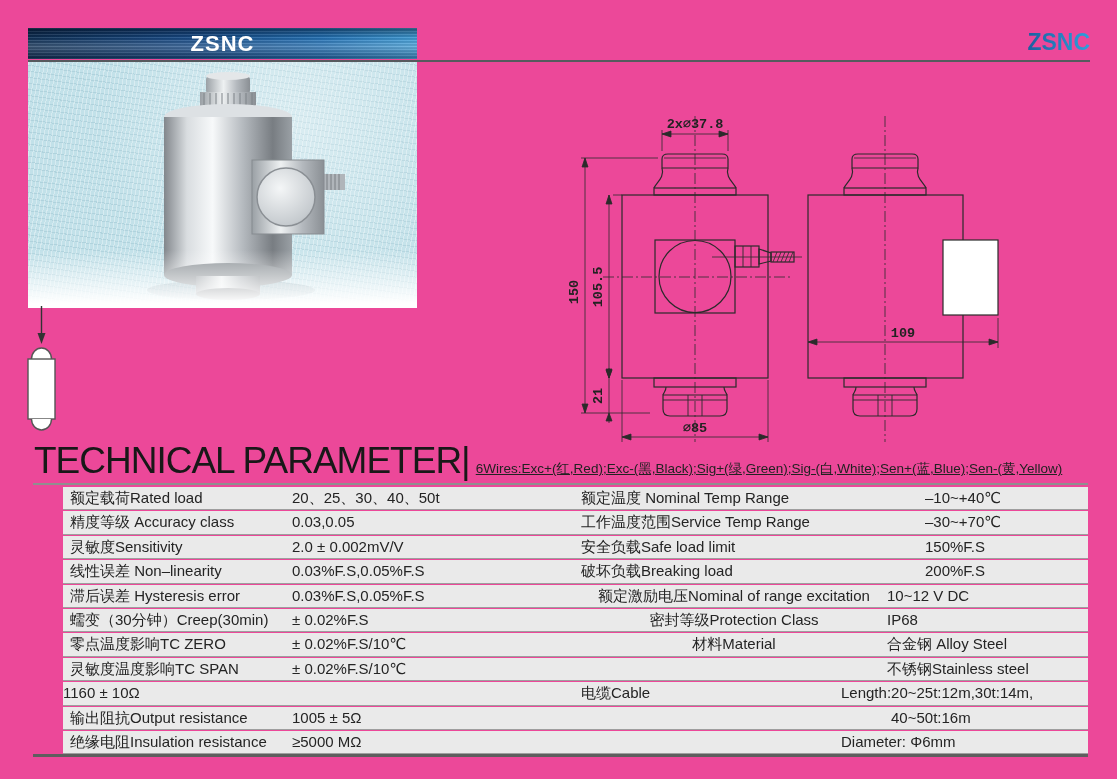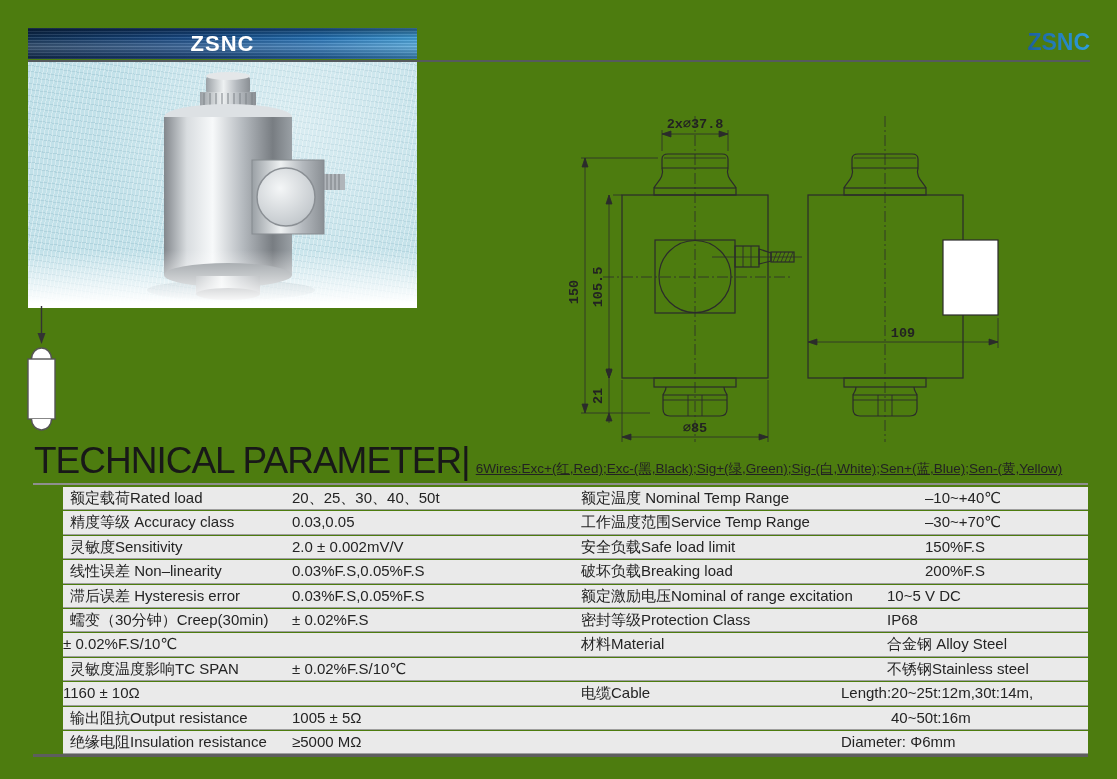--- a/index.html
+++ b/index.html
@@ -1,17 +1,17 @@
 <!DOCTYPE html>
 <html><head>
 <meta charset="utf-8">
 <style>
   html,body{margin:0;padding:0;background:#fff;}
   .page{
-    position:relative;width:1117px;height:779px;overflow:hidden;background:#4d7c0f;
+    position:relative;width:1117px;height:779px;overflow:hidden;background:#ec4899;
     font-family:"Liberation Sans","DejaVu Sans",sans-serif;color:#1c1c1c;
   }
   
   .rule{position:absolute;left:28px;top:60px;width:1062px;height:2px;background:#565a5e;}
   .header-bar{
     position:absolute;left:28px;top:28px;width:389px;height:31px;
     background:
       linear-gradient(to bottom, rgba(0,0,10,.42), rgba(0,0,0,0) 32%, rgba(255,255,255,.18) 60%, rgba(0,0,20,.28)),
       repeating-linear-gradient(to bottom, rgba(255,255,255,.12) 0 1px, rgba(0,0,0,.10) 1px 3px),
       linear-gradient(to right,#0e2f55,#174a86 40%,#2270b4 75%,#3f9cd6);
@@ -51,21 +51,21 @@
     display:flex;height:22.4px;line-height:22.4px;background:#eaeaea;
     margin-bottom:2px;box-shadow:0 1px 0 #9e9e9e;font-size:15px;color:#242424;margin-left:30px;
   }
   .spec-table .row:last-child{margin-bottom:1px;justify-content:space-between;}
   .cell{display:flex;}
   .cl{width:516px;}
   .cr{flex:1;}
   .lab{box-sizing:border-box;padding-left:7px;min-width:229px;}
   .rlab{box-sizing:border-box;padding-left:2px;min-width:346px;}
   .val,.rval{white-space:nowrap;}
-  .spec-table .row:nth-child(n+5):nth-child(-n+8) .rlab{min-width:308px;}
+  .spec-table .row:nth-child(n+5):nth-child(-n+8) .rlab{min-width:308px;text-align:center;}
   .spec-table .row:nth-child(9)  .rlab{min-width:262px;}
   .spec-table .row:nth-child(10) .rlab{min-width:312px;}
   .spec-table .row:nth-child(11) .rlab{min-width:262px;}
   
   .drawing{position:absolute;left:552px;top:96px;}
   .drawing text{font-family:"Liberation Mono","DejaVu Sans Mono",monospace;font-weight:bold;font-size:13.5px;fill:#222;}
   .load-icon{position:absolute;left:20px;top:302px;}
 </style>
 </head>
 <body>
@@ -258,37 +258,38 @@
     </div>
   </div>
 
   <div class="row">
     <div class="cell cl">
       <span class="lab">滞后误差 Hysteresis error</span>
       <span class="val">0.03%F.S,0.05%F.S</span>
     </div>
     <div class="cell cr">
       <span class="rlab">额定激励电压Nominal of range excitation</span>
-      <span class="rval">10~5 V DC</span>
+      <span class="rval">10~12 V DC</span>
     </div>
   </div>
 
   <div class="row">
     <div class="cell cl">
       <span class="lab">蠕变（30分钟）Creep(30min)</span>
       <span class="val">± 0.02%F.S</span>
     </div>
     <div class="cell cr">
       <span class="rlab">密封等级Protection Class</span>
       <span class="rval">IP68</span>
     </div>
   </div>
 
   <div class="row">
     <div class="cell cl">
+      <span class="lab">零点温度影响TC ZERO</span>
       <span class="val">± 0.02%F.S/10℃</span>
     </div>
     <div class="cell cr">
       <span class="rlab">材料Material</span>
       <span class="rval">合金钢 Alloy Steel</span>
     </div>
   </div>
 
   <div class="row">
     <div class="cell cl">

